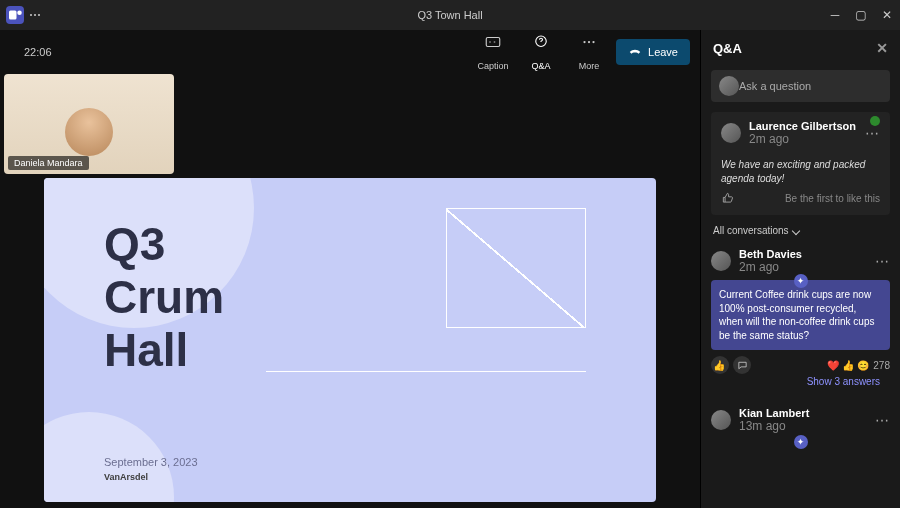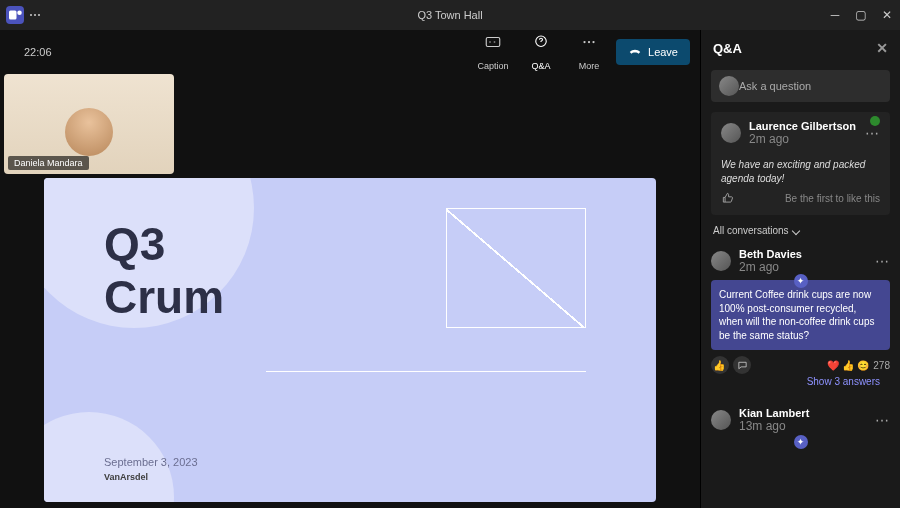--- a/index.html
+++ b/index.html
@@ -139,20 +139,21 @@
       </div>
 
       <div class="slide">
         <div class="circle-big"></div>
         <div class="circle-small"></div>
         <div class="triangle"></div>
         <div class="ruleline"></div>
         <h1>
           <span>Q3</span><br>
           <span>Crum</span><br>
+          <span>Hall</span>
         </h1>
         <div class="sub">September 3, 2023</div>
         <div class="brand">VanArsdel</div>
       </div>
     </div>
   </div>
 
   <div class="side-panel">
     <div class="panel-head">
       <span>Q&amp;A</span>

